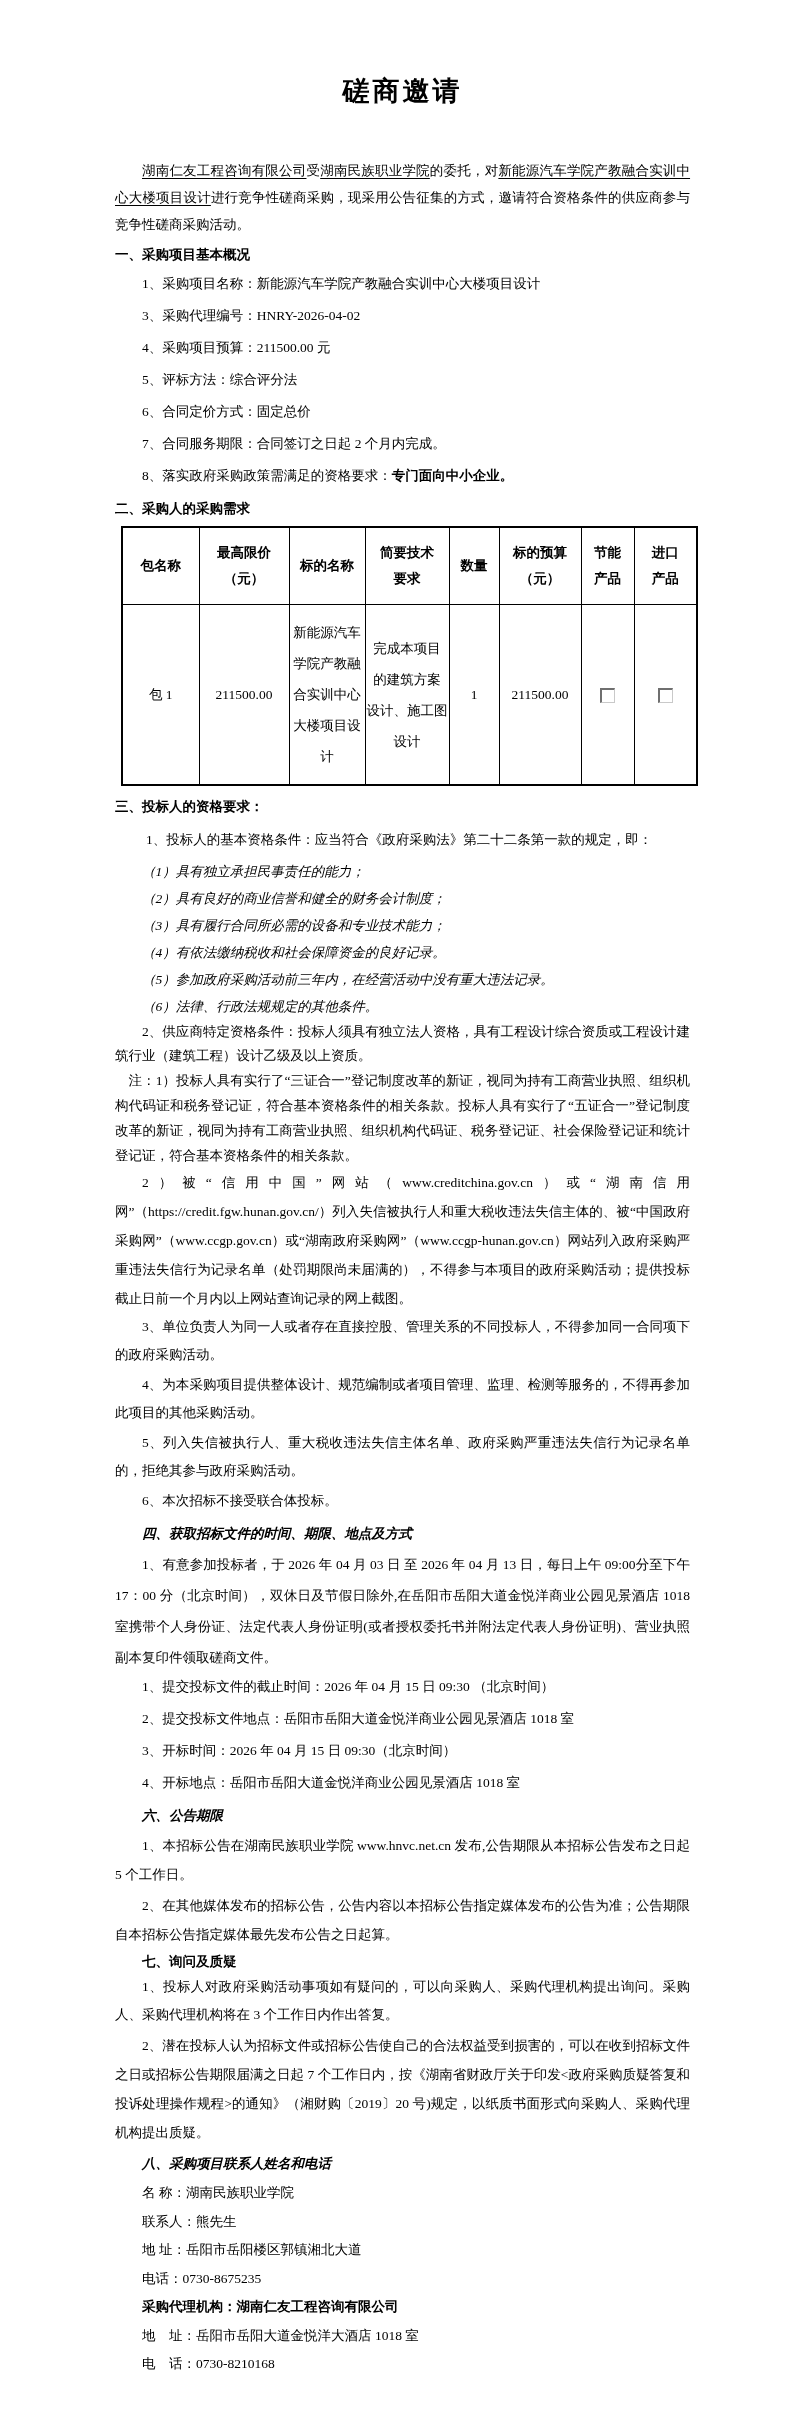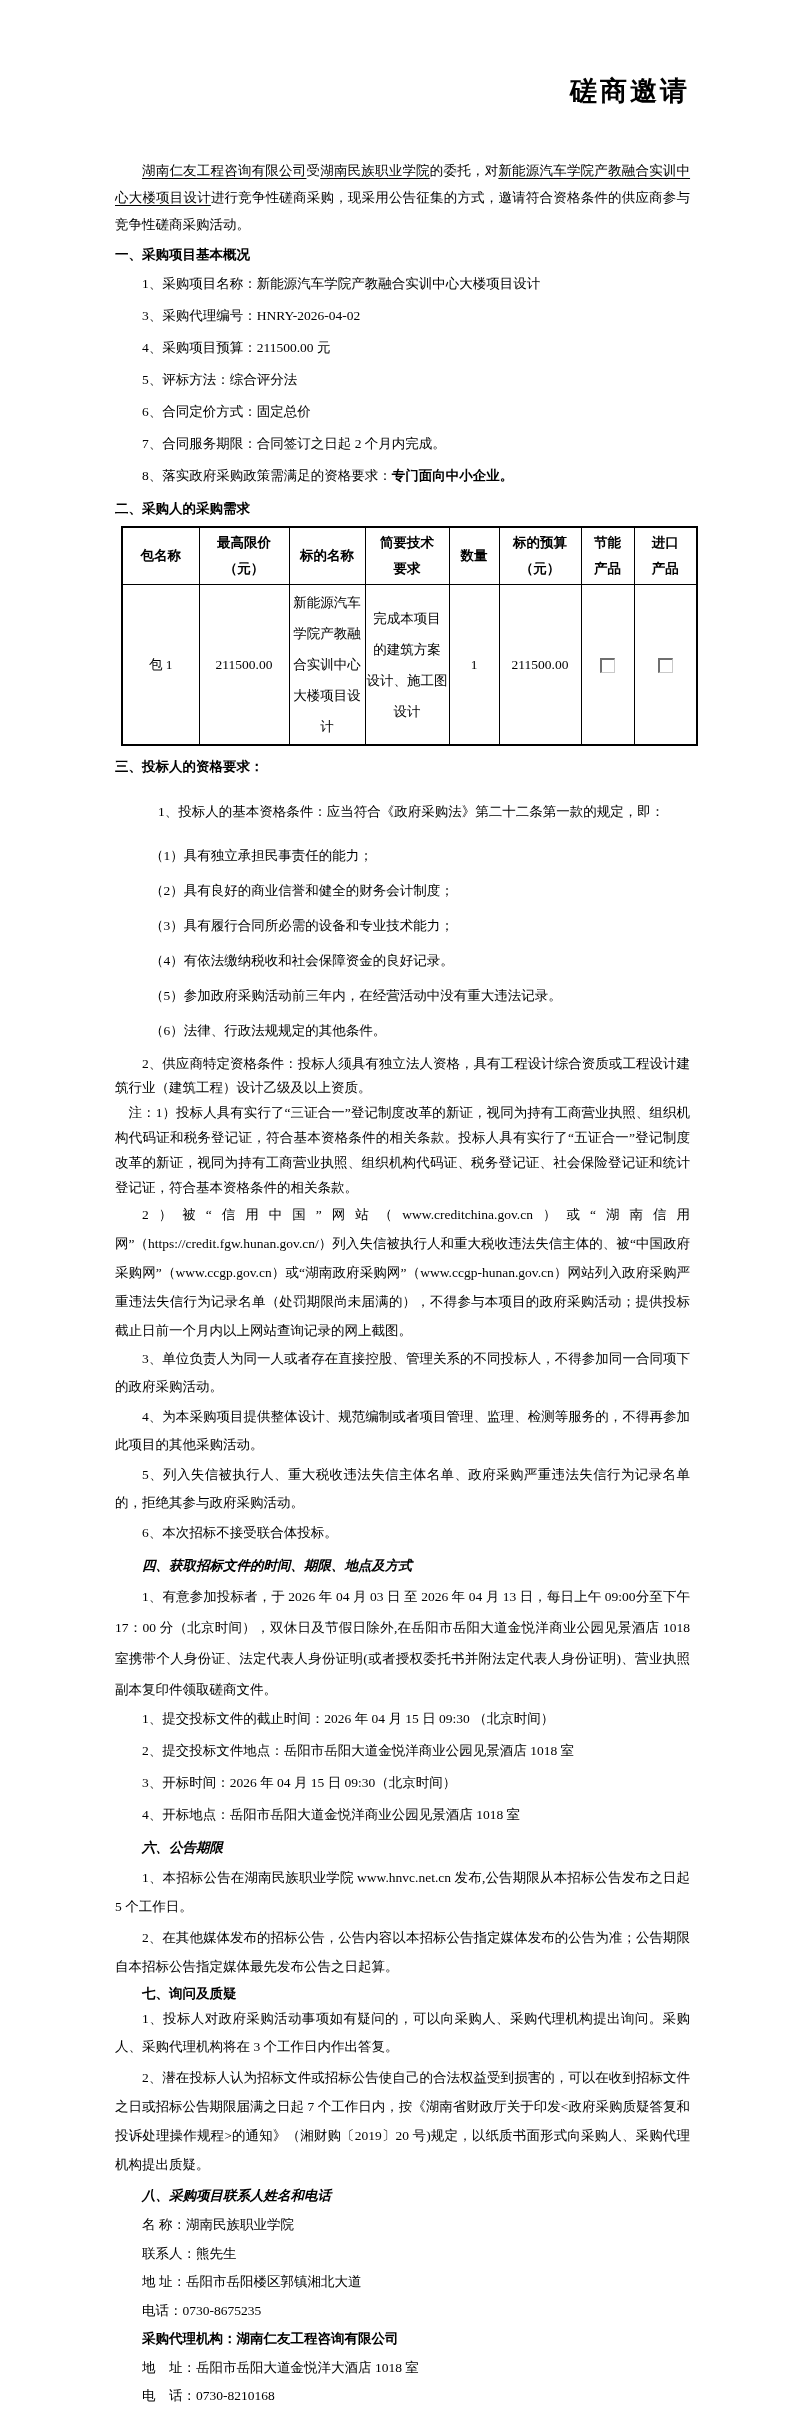--- a/index.html
+++ b/index.html
@@ -3,46 +3,46 @@
 <meta charset="utf-8">
 <style>
   html,body { margin:0; padding:0; }
   body {
     width:800px; height:2428px; background:#ffffff; color:#000;
     font-family:"Liberation Serif","DejaVu Serif",serif;
     font-size:13.5px; overflow:hidden;
   }
   .page { padding:60px 110px 0 115px; }
   .title {
-    font-size:27px; font-weight:bold; text-align:right;
+    font-size:27px; font-weight:bold; text-align:center;
     letter-spacing:3px; line-height:34px; margin:14px 0 0;
   }
   .intro { margin:49px 0 0; line-height:27px; text-align:justify; text-indent:2em; }
   .u { text-decoration:underline; text-underline-offset:3px; }
   h2 { font-size:13.5px; font-weight:bold; margin:2px 0 0; line-height:30px; }
   h2.indent { text-indent:2em;font-style:italic; }
   h2.tighthead { line-height:22px; margin:0; text-indent:2em; }
   .item  { line-height:28px; margin:0 0 4px; text-indent:2em; text-align:justify; }
-  .item0 { line-height:28px; margin:16px; text-indent:2em; text-align:justify; }
-  .sub   { line-height:27px; margin:8px; text-indent:2em; text-align:justify; }
+  .item0 { line-height:28px; margin:4px; text-indent:2em; text-align:justify; }
+  .sub   { line-height:27px; margin:0; text-indent:2em; text-align:justify;font-style:italic; }
   .tight { line-height:24px; margin:0; text-indent:2em; text-align:justify; }
   .note  { line-height:25px; margin:0; text-indent:1em; text-align:justify; }
   .para  { line-height:29px; margin:0; text-indent:2em; text-align:justify; }
   .para4 { line-height:31px; margin:0; text-indent:2em; text-align:justify; }
   .para2 { line-height:28px; margin:0 0 2px; text-indent:2em; text-align:justify; }
   .contact { line-height:28.5px; margin:0; text-indent:2em; }
   .bold { font-weight:bold; }
   table.req {
     border-collapse:collapse; table-layout:fixed;
     width:575px; margin:2px 0 0 6px;
     border:2px solid #000;
   }
   table.req th, table.req td {
     border:1.5px solid #000; text-align:center; vertical-align:middle;
-    white-space:pre-line; padding:1px 1px; font-weight:normal;
+    white-space:pre-line; padding:11px 1px; font-weight:normal;
   }
   table.req th { font-weight:bold; line-height:26px; height:54px; }
   table.req td { line-height:31px; height:157px; }
   .cb {
     display:inline-block; width:12px; height:12px; background:#fff;
     border:1px solid #c9c9c9;
     border-top:2px solid #6f6f6f; border-left:2px solid #6f6f6f;
     vertical-align:middle;
   }
 </style>

